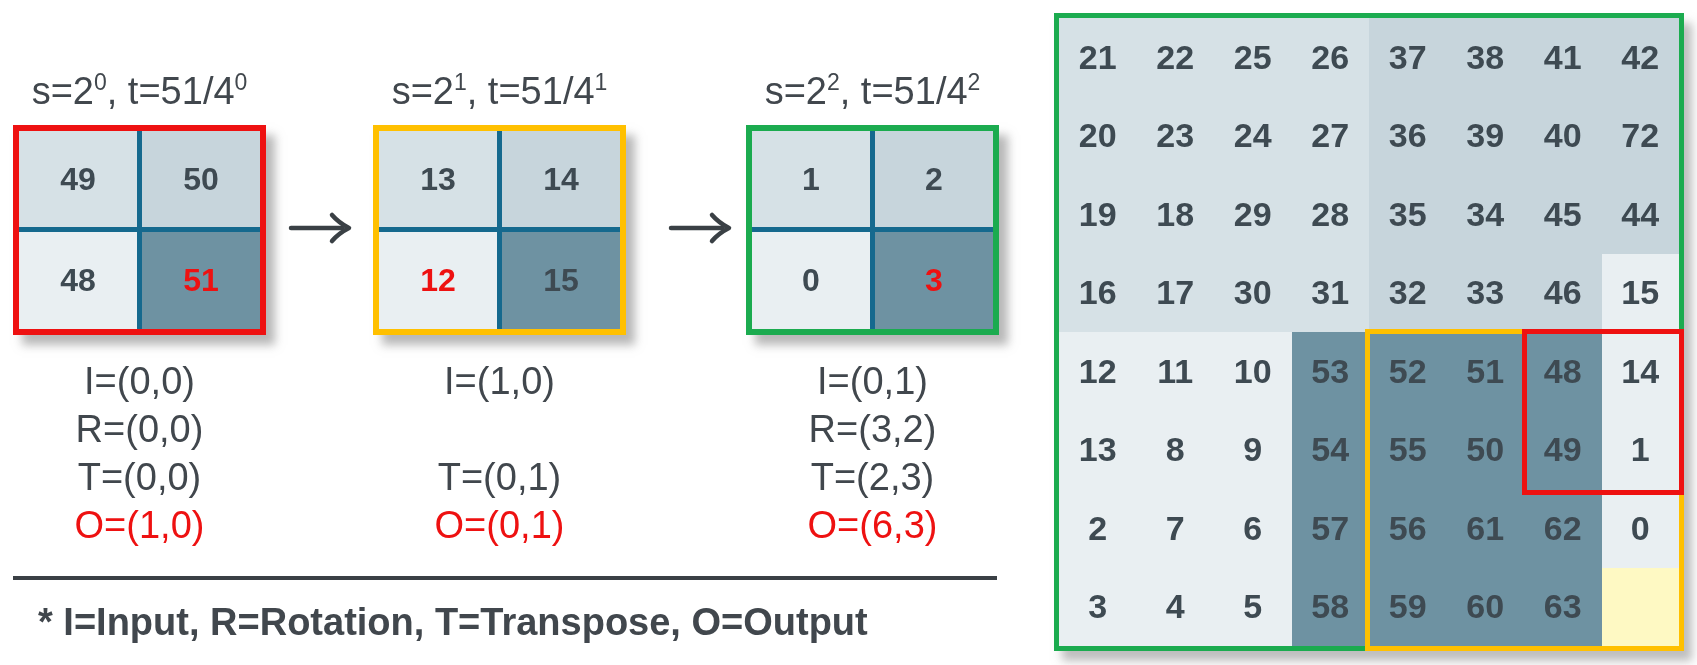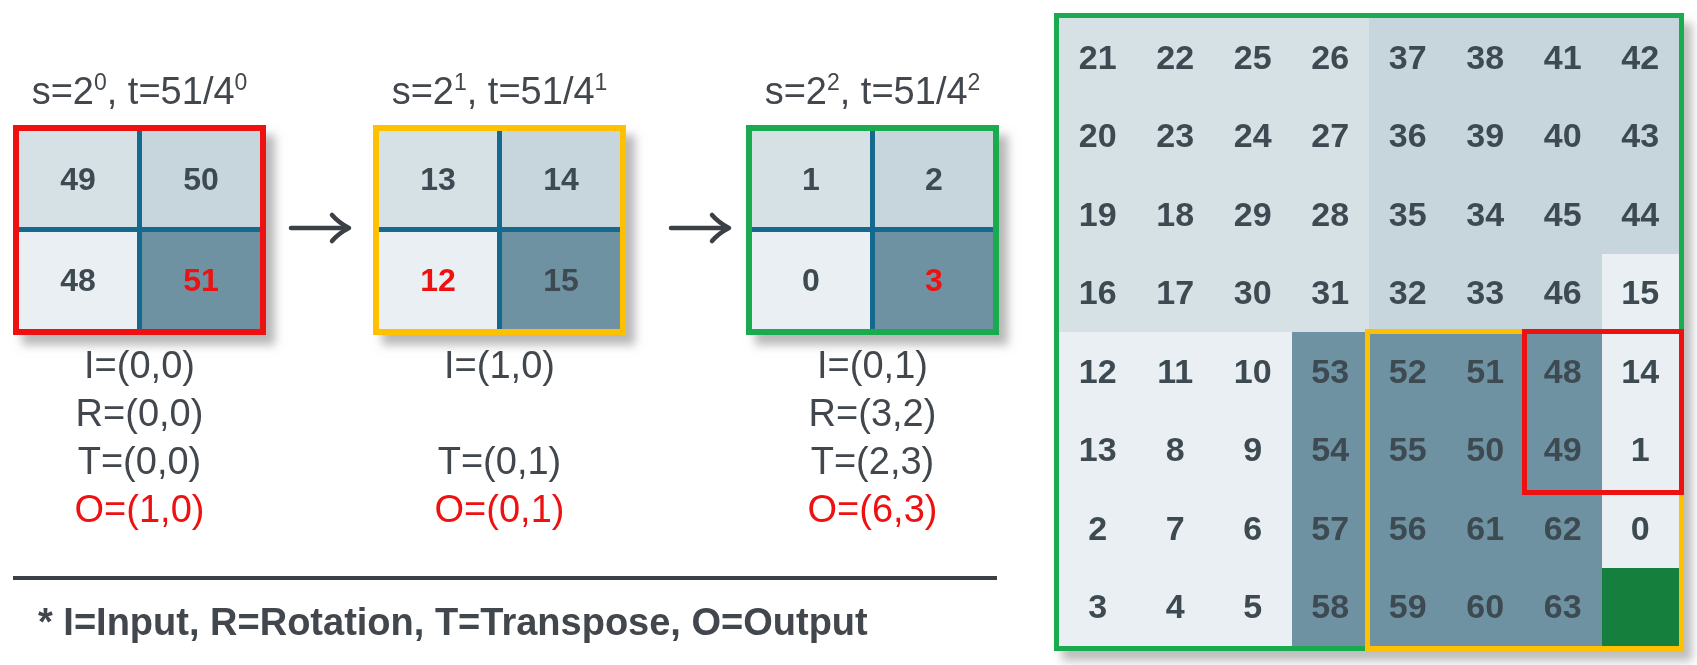--- a/index.html
+++ b/index.html
@@ -28,35 +28,35 @@
     font-size:32px;font-weight:700;color:#3E4A52;
   }
   .q-tl{background:#D6E1E6;}
   .q-tr{background:#C7D5DC;}
   .q-bl{background:#E9EFF2;}
   .q-br{background:#6E92A2;}
   .red{color:#EE1111;}
   
   .arrow{position:absolute;top:206px;}
   
-  .coords{position:absolute;top:341px;width:253px;text-align:center;}
+  .coords{position:absolute;top:357px;width:253px;text-align:center;}
   .coord-line{height:48px;line-height:48px;font-size:38px;white-space:pre;}
   
   .rule{position:absolute;left:13px;top:576px;width:984px;height:4px;background:#3A4045;}
   .footnote{position:absolute;left:38px;top:598px;font-size:38px;line-height:48px;color:#41474D;white-space:nowrap;font-weight:bold;}
   
   .big-grid{
     position:absolute;left:1054px;top:13px;width:630px;height:638px;box-sizing:border-box;
     border:5px solid #1BAB4F;background:#15698E;
     box-shadow:8px 10px 9px rgba(125,125,125,0.5);
   }
   .big-cells{
     display:grid;width:100%;height:100%;
     grid-template-columns:repeat(8,1fr);grid-template-rows:repeat(8,1fr);
-    background:#15803d;
+    background:#fef9c3;
   }
   .cell-lg{
     display:flex;align-items:center;justify-content:center;
     font-size:34px;font-weight:700;color:#3E4A52;
   }
   .overlay{position:absolute;box-sizing:border-box;pointer-events:none;}
   .ov-yellow{left:306px;top:311px;right:-5px;bottom:-5px;border:5px solid #FFC000;}
   .ov-red{left:463px;top:311px;right:-5px;height:166px;border:5px solid #EE1111;}
 </style>
 </head>
@@ -129,21 +129,21 @@
         <div class="cell-lg q-tr">38</div>
         <div class="cell-lg q-tr">41</div>
         <div class="cell-lg q-tr">42</div>
         <div class="cell-lg q-tl">20</div>
         <div class="cell-lg q-tl">23</div>
         <div class="cell-lg q-tl">24</div>
         <div class="cell-lg q-tl">27</div>
         <div class="cell-lg q-tr">36</div>
         <div class="cell-lg q-tr">39</div>
         <div class="cell-lg q-tr">40</div>
-        <div class="cell-lg q-tr">43</div>
+        <div class="cell-lg q-tr">72</div>
         <div class="cell-lg q-tl">19</div>
         <div class="cell-lg q-tl">18</div>
         <div class="cell-lg q-tl">29</div>
         <div class="cell-lg q-tl">28</div>
         <div class="cell-lg q-tr">35</div>
         <div class="cell-lg q-tr">34</div>
         <div class="cell-lg q-tr">45</div>
         <div class="cell-lg q-tr">44</div>
         <div class="cell-lg q-tl">16</div>
         <div class="cell-lg q-tl">17</div>

